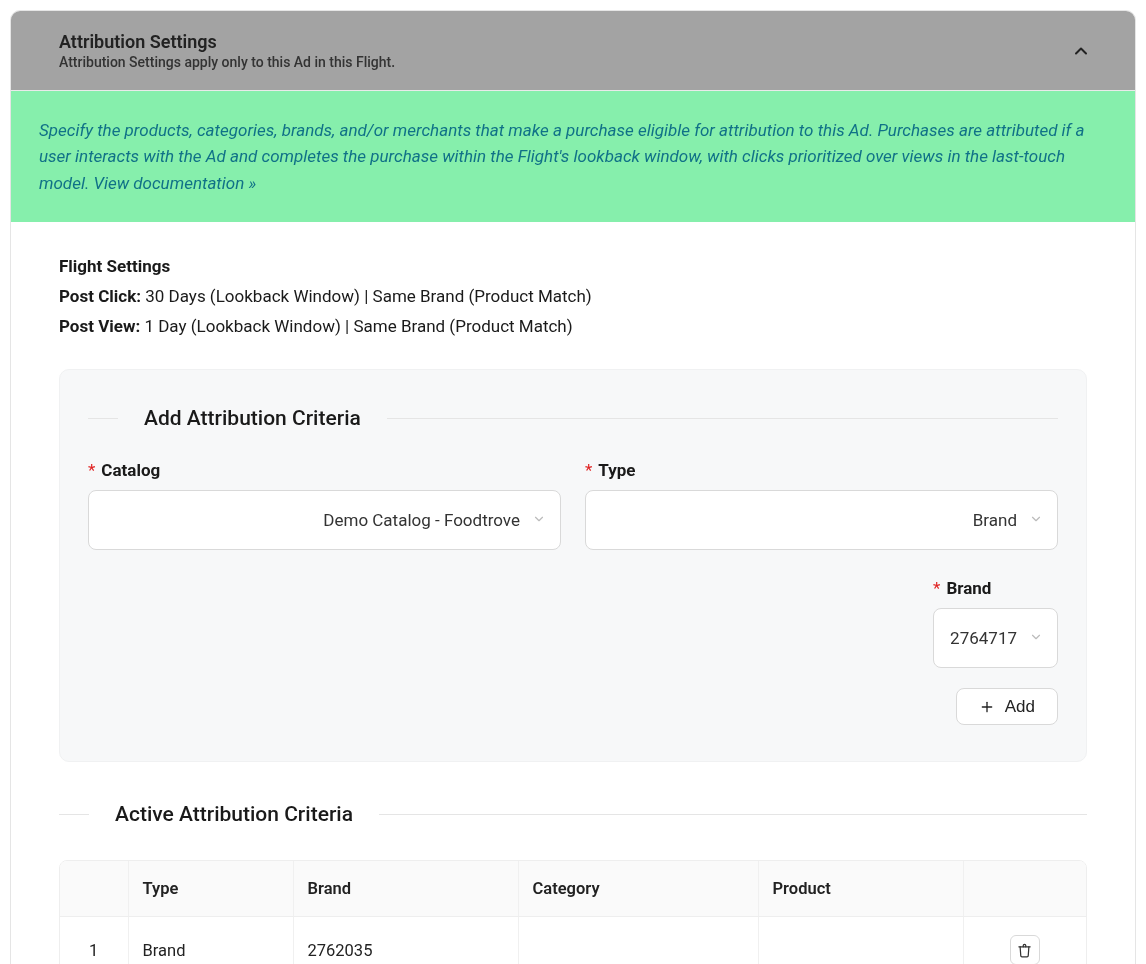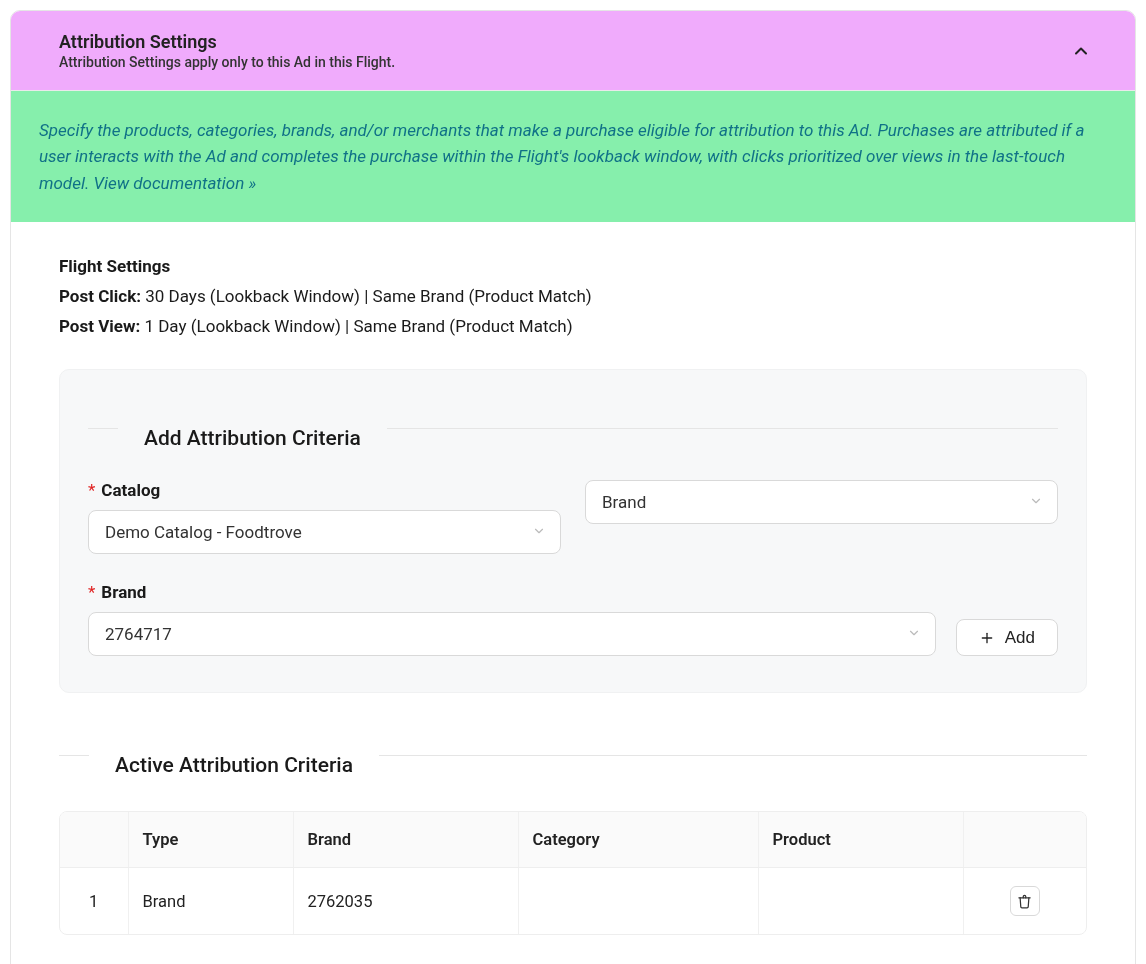--- a/index.html
+++ b/index.html
@@ -11,21 +11,21 @@
     color: #1a1a1a;
   }
   .outer-card {
     margin: 10px;
     border: 1px solid #e5e5e5;
     border-radius: 10px;
     background: #fff;
     overflow: hidden;
   }
   .panel-header {
-    background: #f0abfc;
+    background: #a3a3a3;
     padding: 20px 40px 20px 48px;
     display: flex;
     justify-content: space-between;
     align-items: center;
     border-bottom: 1px solid #eaeaea;
   }
   .panel-header .titles { flex: 1; }
   .panel-title {
     font-size: 18px;
     font-weight: 600;
@@ -90,21 +90,20 @@
   .legend-line-left {
     width: 30px;
     border-top: 1px solid #e5e5e5;
   }
   .legend-text {
     font-size: 21px;
     font-weight: 500;
     padding: 0 26px;
     color: #1a1a1a;
     white-space: nowrap;
-    margin-top: 20px;
   }
   .legend-line-right {
     flex: 1;
     border-top: 1px solid #e5e5e5;
   }
   .form-row {
     display: flex;
     gap: 24px;
     margin-bottom: 28px;
   }
@@ -120,40 +119,42 @@
   .req {
     color: #e02424;
     margin-right: 6px;
     font-weight: 400;
   }
   .select-box {
     position: relative;
     background: #fff;
     border: 1px solid #d9d9d9;
     border-radius: 8px;
-    height: 44px;
-    display: flex;
-    align-items: center;
-    padding: 0 28px 0 16px;
+    height: 60px;
+    display: flex;
+    align-items: center;
+    padding: 0 40px 0 16px;
     font-size: 17px;
     color: #333;
     cursor: pointer;
+    justify-content: flex-end;
   }
   .select-caret {
     position: absolute;
     right: 14px;
     top: 50%;
     transform: translateY(-50%);
     color: #bbb;
     pointer-events: none;
   }
   .brand-row {
     display: flex;
     gap: 20px;
     align-items: flex-end;
+    flex-direction: column;
   }
   .brand-row .form-col { flex: 1; }
   .add-btn {
     background: #fff;
     border: 1px solid #d9d9d9;
     border-radius: 8px;
     height: 37px;
     padding: 0 22px;
     font-size: 17px;
     display: inline-flex;
@@ -261,20 +262,21 @@
           <div class="select-box">
             <span>Demo Catalog - Foodtrove</span>
             <span class="select-caret">
               <svg width="14" height="14" viewBox="0 0 24 24" fill="none" stroke="currentColor" stroke-width="2" stroke-linecap="round" stroke-linejoin="round">
                   <polyline points="6 9 12 15 18 9"></polyline>
                 </svg>
             </span>
           </div>
         </div>
         <div class="form-col">
+          <label class="form-label"><span class="req">*</span><span>Type</span></label>
           <div class="select-box">
             <span>Brand</span>
             <span class="select-caret">
               <svg width="14" height="14" viewBox="0 0 24 24" fill="none" stroke="currentColor" stroke-width="2" stroke-linecap="round" stroke-linejoin="round">
                   <polyline points="6 9 12 15 18 9"></polyline>
                 </svg>
             </span>
           </div>
         </div>
       </div>

